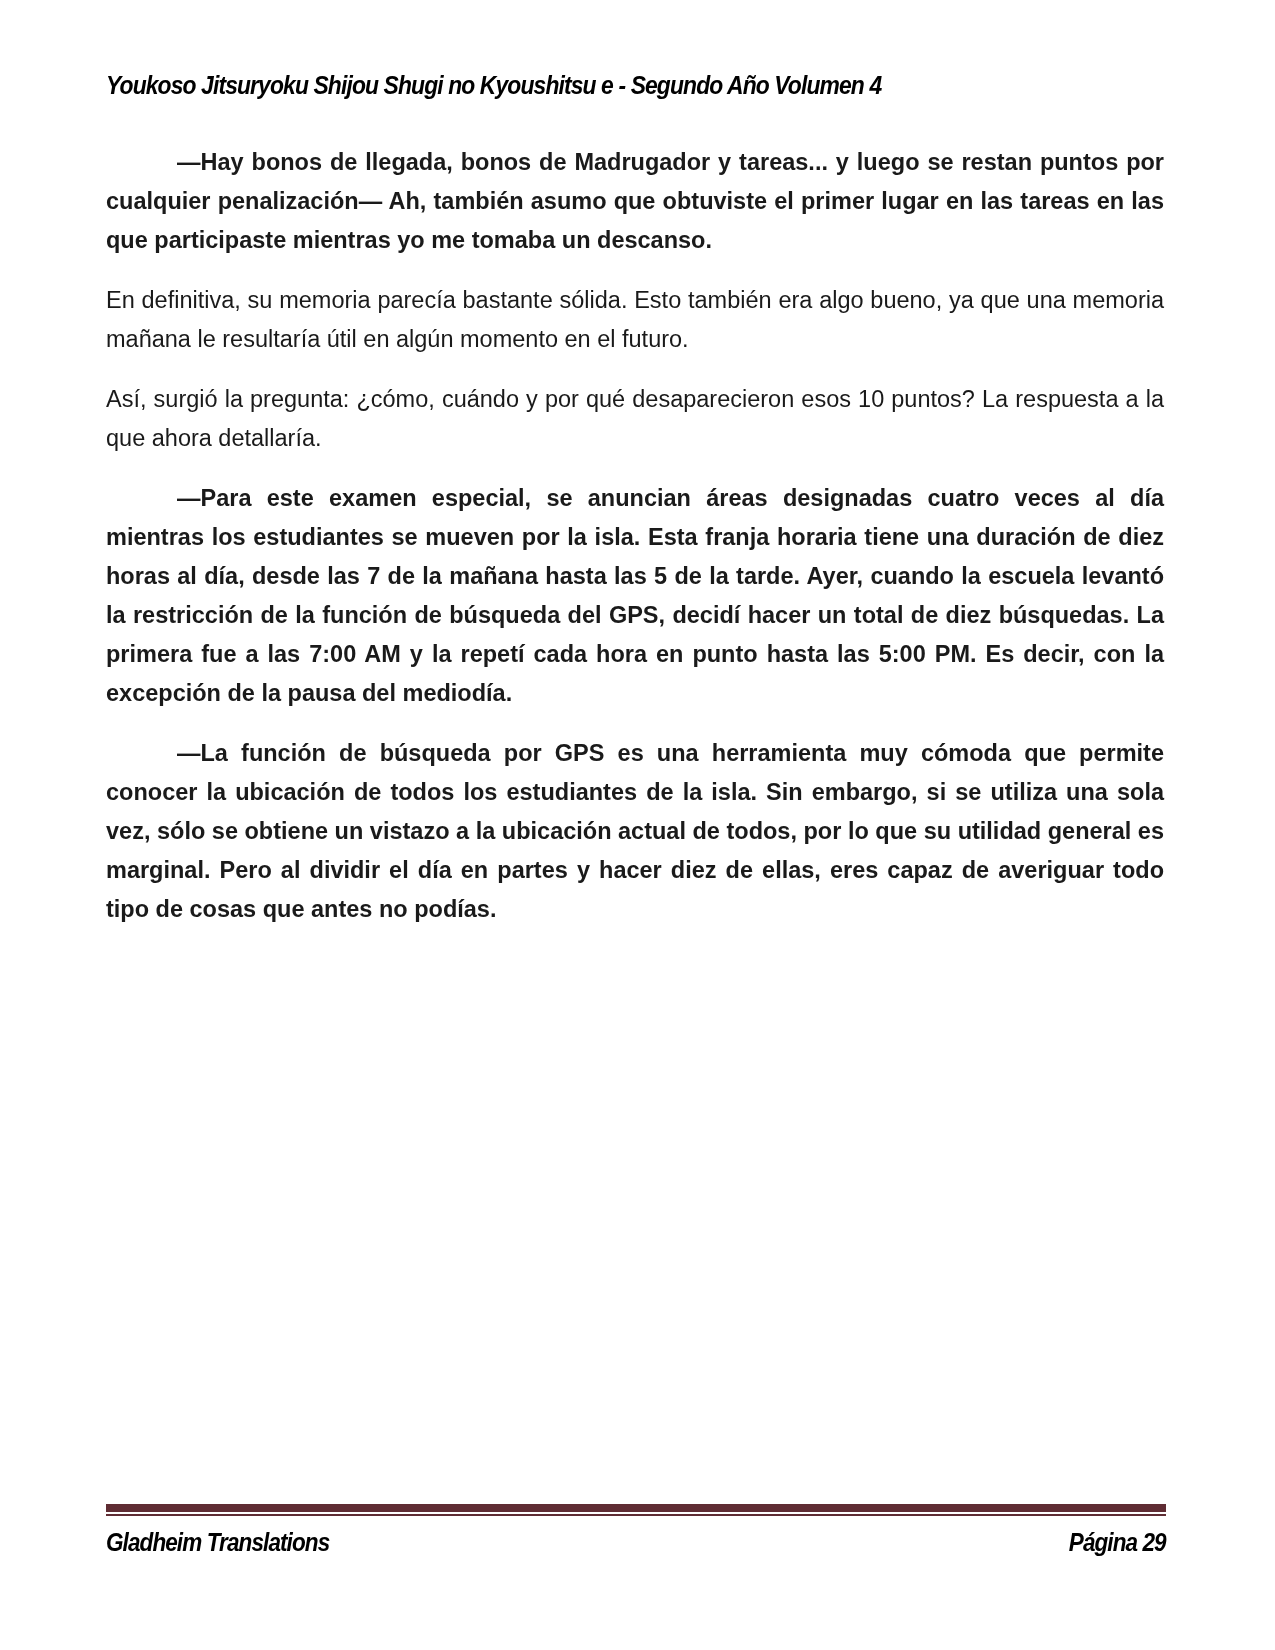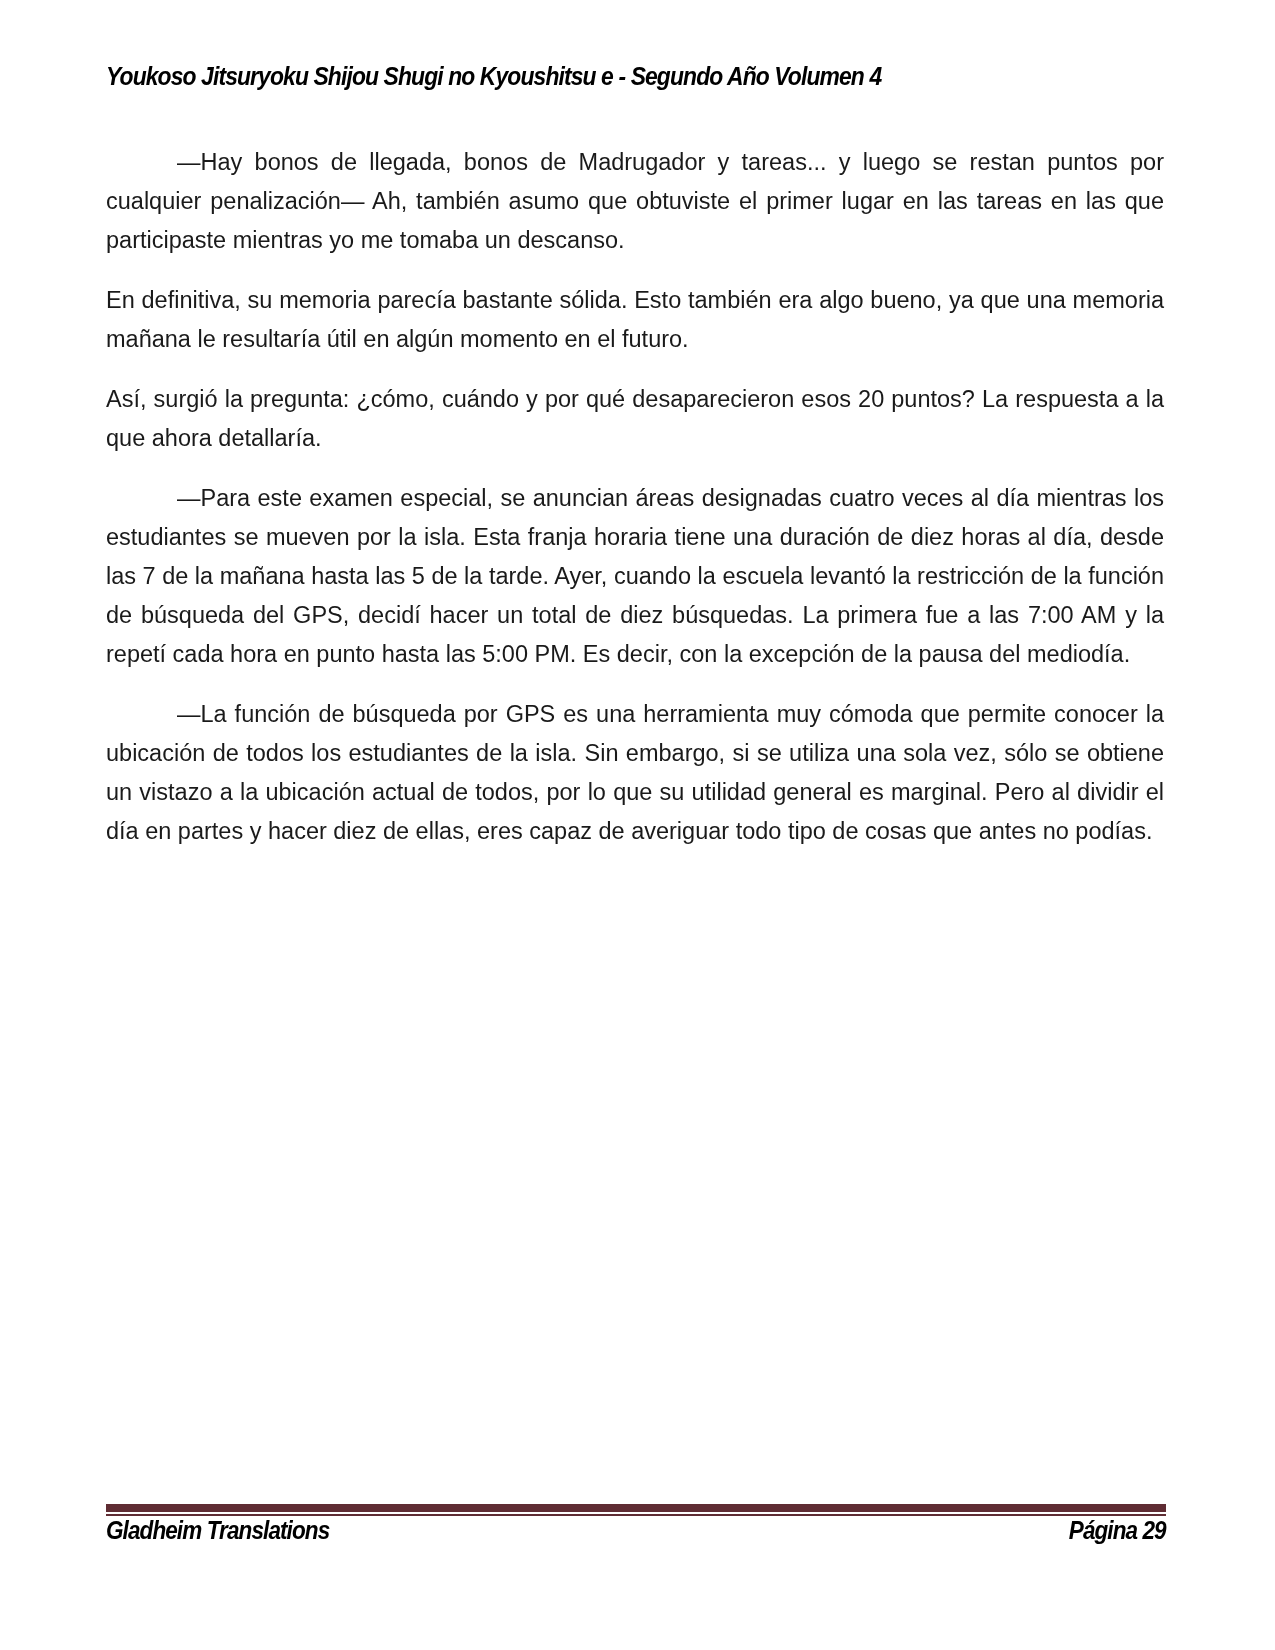--- a/index.html
+++ b/index.html
@@ -12,21 +12,21 @@
   }
   .page {
     position: relative;
     width: 1275px;
     height: 1650px;
     background: #ffffff;
     font-family: "Liberation Sans", sans-serif;
   }
   .header {
     position: absolute;
-    top: 61px;
+    top: 70px;
     left: 106px;
     width: 1060px;
   }
   .header-title {
     display: inline-block;
     font-family: "Liberation Sans", sans-serif;
     font-weight: bold;
     font-style: italic;
     font-size: 26px;
     color: #000000;
@@ -44,39 +44,40 @@
     line-height: 39px;
     color: #1a1a1a;
     text-align: justify;
   }
   .body-text p {
     margin: 0 0 21px 0;
     padding: 0;
   }
   .body-text p.indent {
     text-indent: 71px;
+    font-weight: bold;
   }
   .footer {
     position: absolute;
     top: 1504px;
     left: 106px;
     width: 1060px;
   }
   .rule-thick {
     height: 8px;
   }
   .rule-thin {
     height: 2px;
     margin-top: 2px;
   }
   .footer-row {
     display: flex;
     justify-content: space-between;
     align-items: baseline;
-    margin-top: 0;
+    margin-top: 12px;
     text-align: right;
   }
   .footer-text {
     display: inline-block;
     font-weight: bold;
     font-style: italic;
     font-size: 25px;
     color: #000000;
     letter-spacing: -1px;
     transform: scaleX(0.9);
@@ -90,21 +91,21 @@
 
 <div class="page">
 
   <div class="header">
     <span class="header-title">Youkoso Jitsuryoku Shijou Shugi no Kyoushitsu e - Segundo Año Volumen 4</span>
   </div>
 
   <div class="body-text" style="color: rgb(26, 26, 26);">
       <p class="para indent">—Hay bonos de llegada, bonos de Madrugador y tareas... y luego se restan puntos por cualquier penalización— Ah, también asumo que obtuviste el primer lugar en las tareas en las que participaste mientras yo me tomaba un descanso.</p>
       <p class="para">En definitiva, su memoria parecía bastante sólida. Esto también era algo bueno, ya que una memoria mañana le resultaría útil en algún momento en el futuro.</p>
-      <p class="para">Así, surgió la pregunta: ¿cómo, cuándo y por qué desaparecieron esos 20 puntos? La respuesta a la que ahora detallaría.</p>
+      <p class="para">Así, surgió la pregunta: ¿cómo, cuándo y por qué desaparecieron esos 10 puntos? La respuesta a la que ahora detallaría.</p>
       <p class="para indent">—Para este examen especial, se anuncian áreas designadas cuatro veces al día mientras los estudiantes se mueven por la isla. Esta franja horaria tiene una duración de diez horas al día, desde las 7 de la mañana hasta las 5 de la tarde. Ayer, cuando la escuela levantó la restricción de la función de búsqueda del GPS, decidí hacer un total de diez búsquedas. La primera fue a las 7:00 AM y la repetí cada hora en punto hasta las 5:00 PM. Es decir, con la excepción de la pausa del mediodía.</p>
       <p class="para indent">—La función de búsqueda por GPS es una herramienta muy cómoda que permite conocer la ubicación de todos los estudiantes de la isla. Sin embargo, si se utiliza una sola vez, sólo se obtiene un vistazo a la ubicación actual de todos, por lo que su utilidad general es marginal. Pero al dividir el día en partes y hacer diez de ellas, eres capaz de averiguar todo tipo de cosas que antes no podías.</p>
     </div>
 
   <div class="footer">
     <div class="footer-rule">
       <div class="rule-thick" style="background: rgb(95, 44, 51);"></div>
       <div class="rule-thin" style="background: rgb(95, 44, 51);"></div>
     </div>
     <div class="footer-row">

